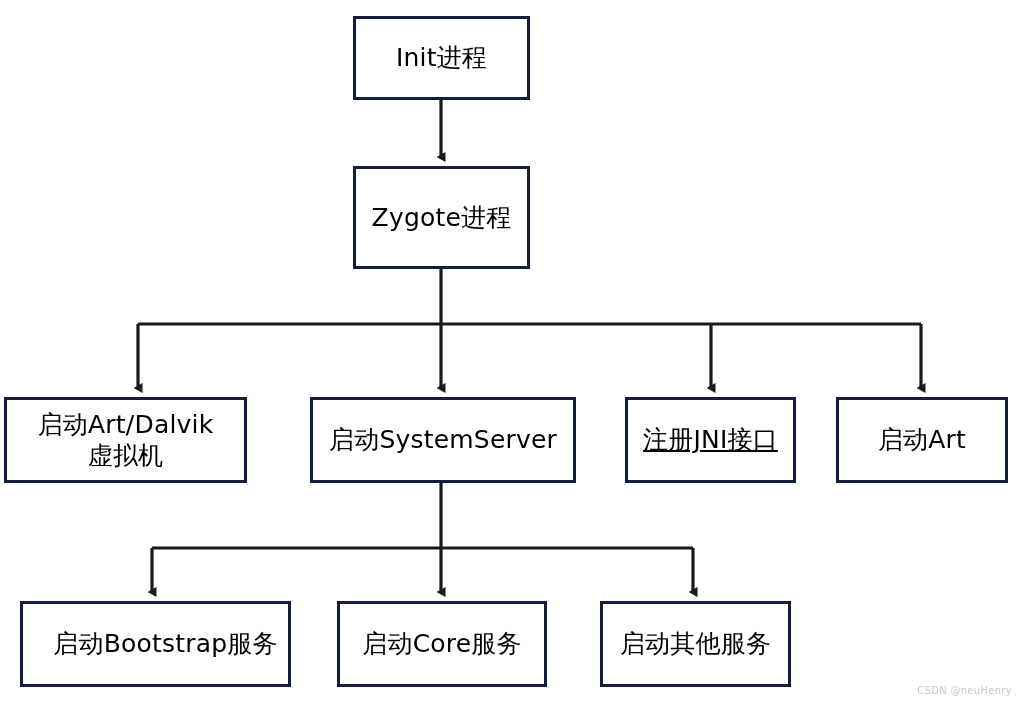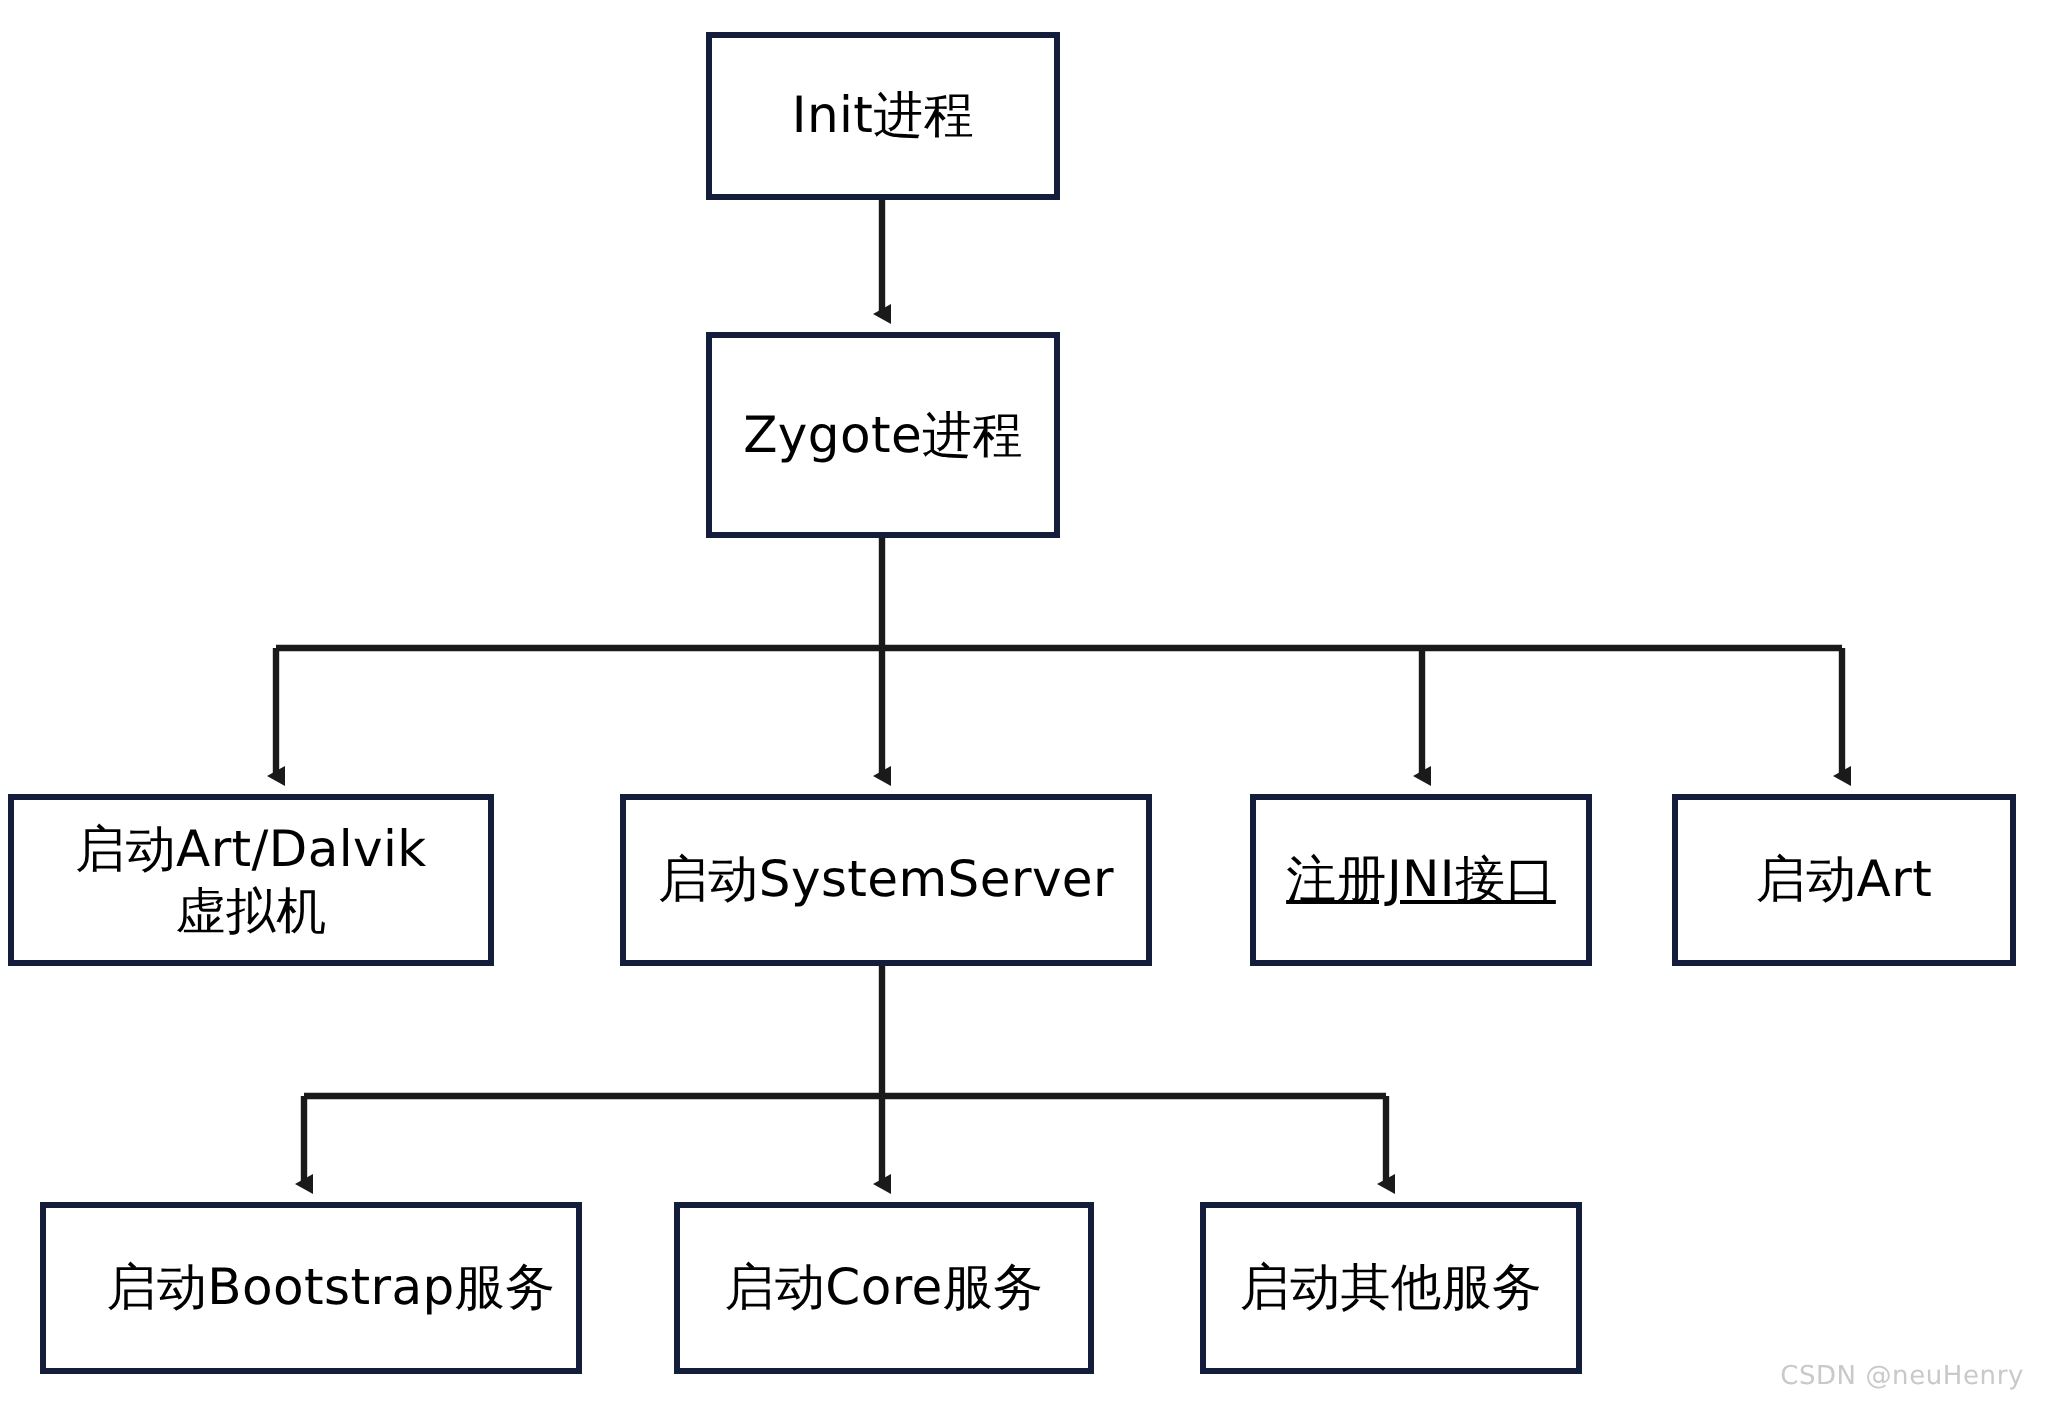--- a/index.html
+++ b/index.html
@@ -41,21 +41,21 @@
     top: 0;
     width: 1024px;
     height: 704px;
     z-index: 1;
   }
   .watermark {
     position: absolute;
     right: 12px;
     bottom: 8px;
     color: #c9c9c9;
-    font-size: 13px;
+    font-size: 10px;
     letter-spacing: 0.3px;
     font-family: "DejaVu Sans", "Liberation Sans", sans-serif;
     z-index: 4;
   }
 </style>
 </head>
 <body>
 
 <div id="canvas">
 

